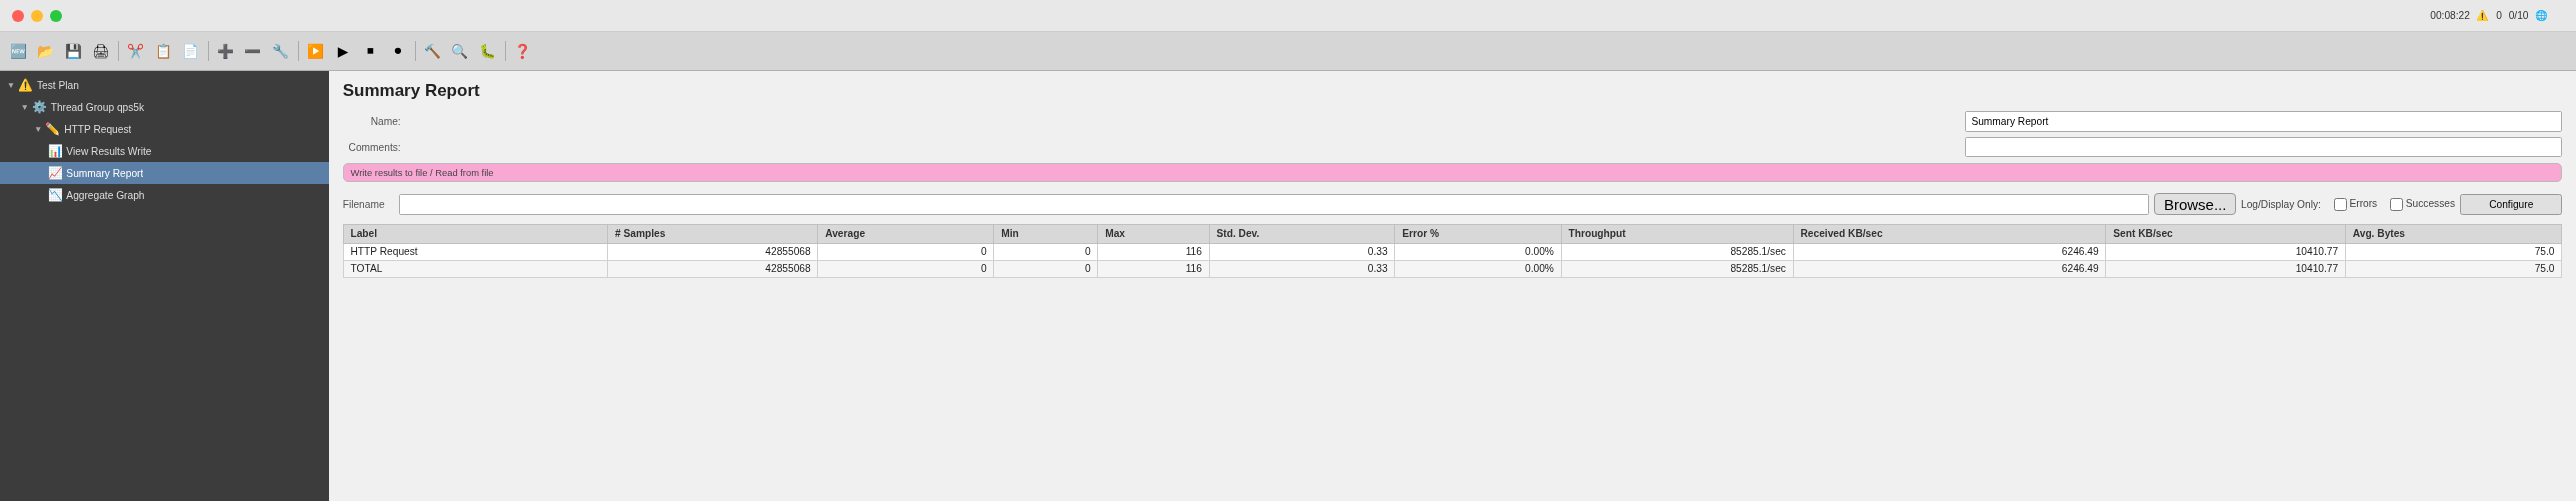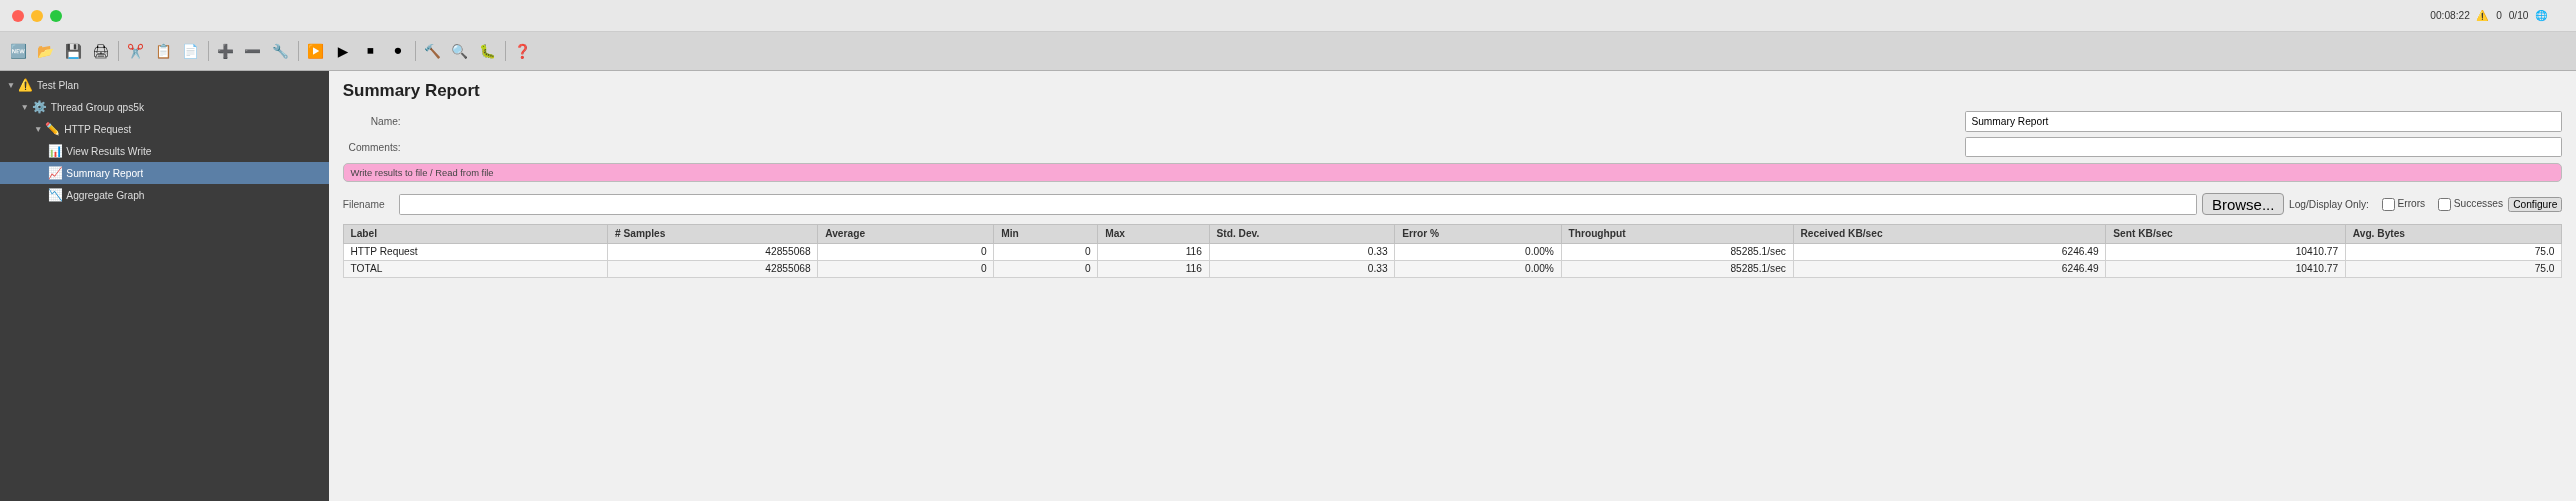--- a/index.html
+++ b/index.html
@@ -187,22 +187,22 @@
     }
     .log-display {
       display: flex;
       align-items: center;
       gap: 5px;
       font-size: 10.2px;
       color: #444;
     }
     .log-display label { display: flex; gap: 2.6px; cursor: pointer; margin-left: 8px; }
     .configure-btn {
-      height: 15px;
-      padding: 0 4px;
+      height: 21px;
+      padding: 0 28px;
       background: #e0e0e0;
       border: 0.9px solid #999;
       border-radius: 2.6px;
       font-size: 10.2px;
       cursor: pointer;
       margin-left: auto;
     }
 
     
     .results-table {

